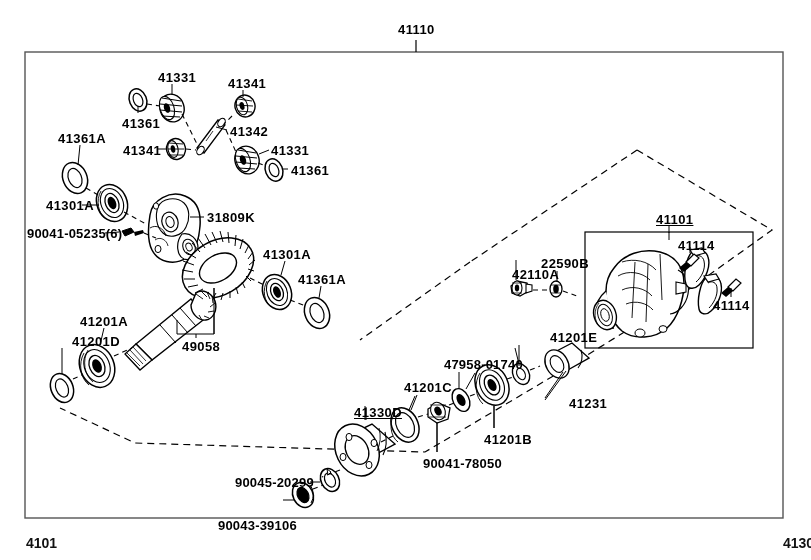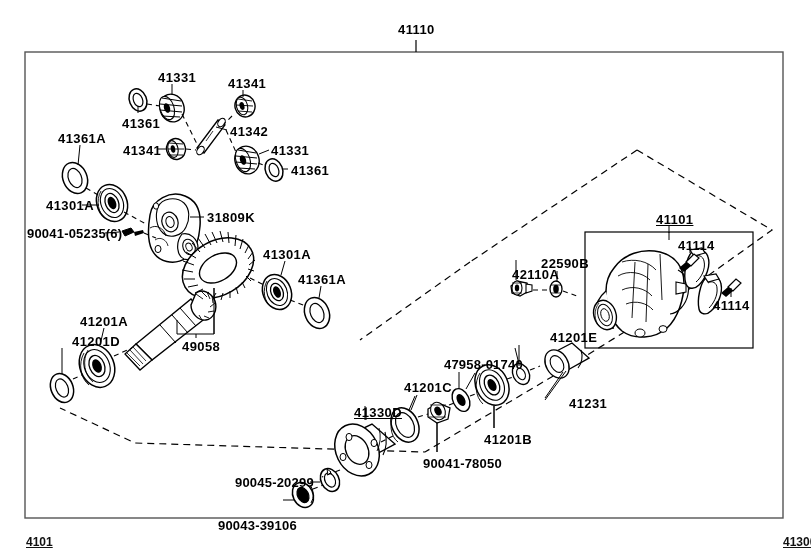--- a/index.html
+++ b/index.html
@@ -19,25 +19,24 @@
     font-weight:bold;
     color:#000;
     letter-spacing:0.4px;
     white-space:nowrap;
     line-height:11px;
   }
   .lbl.sm{font-size:13px;letter-spacing:0.2px;}
   .corner{
     position:absolute;
     font-family:"Liberation Sans", sans-serif;
-    font-size:12px;
+    font-size:14px;
     font-weight:bold;
     color:#111;
     white-space:nowrap;
-    text-decoration:underline;
   }
 </style>
 </head>
 <body>
 
 <div id="sheet">
 
   <svg id="art" viewBox="0 0 811 560">
     <defs>
       <g id="ringGearTeeth"></g>

